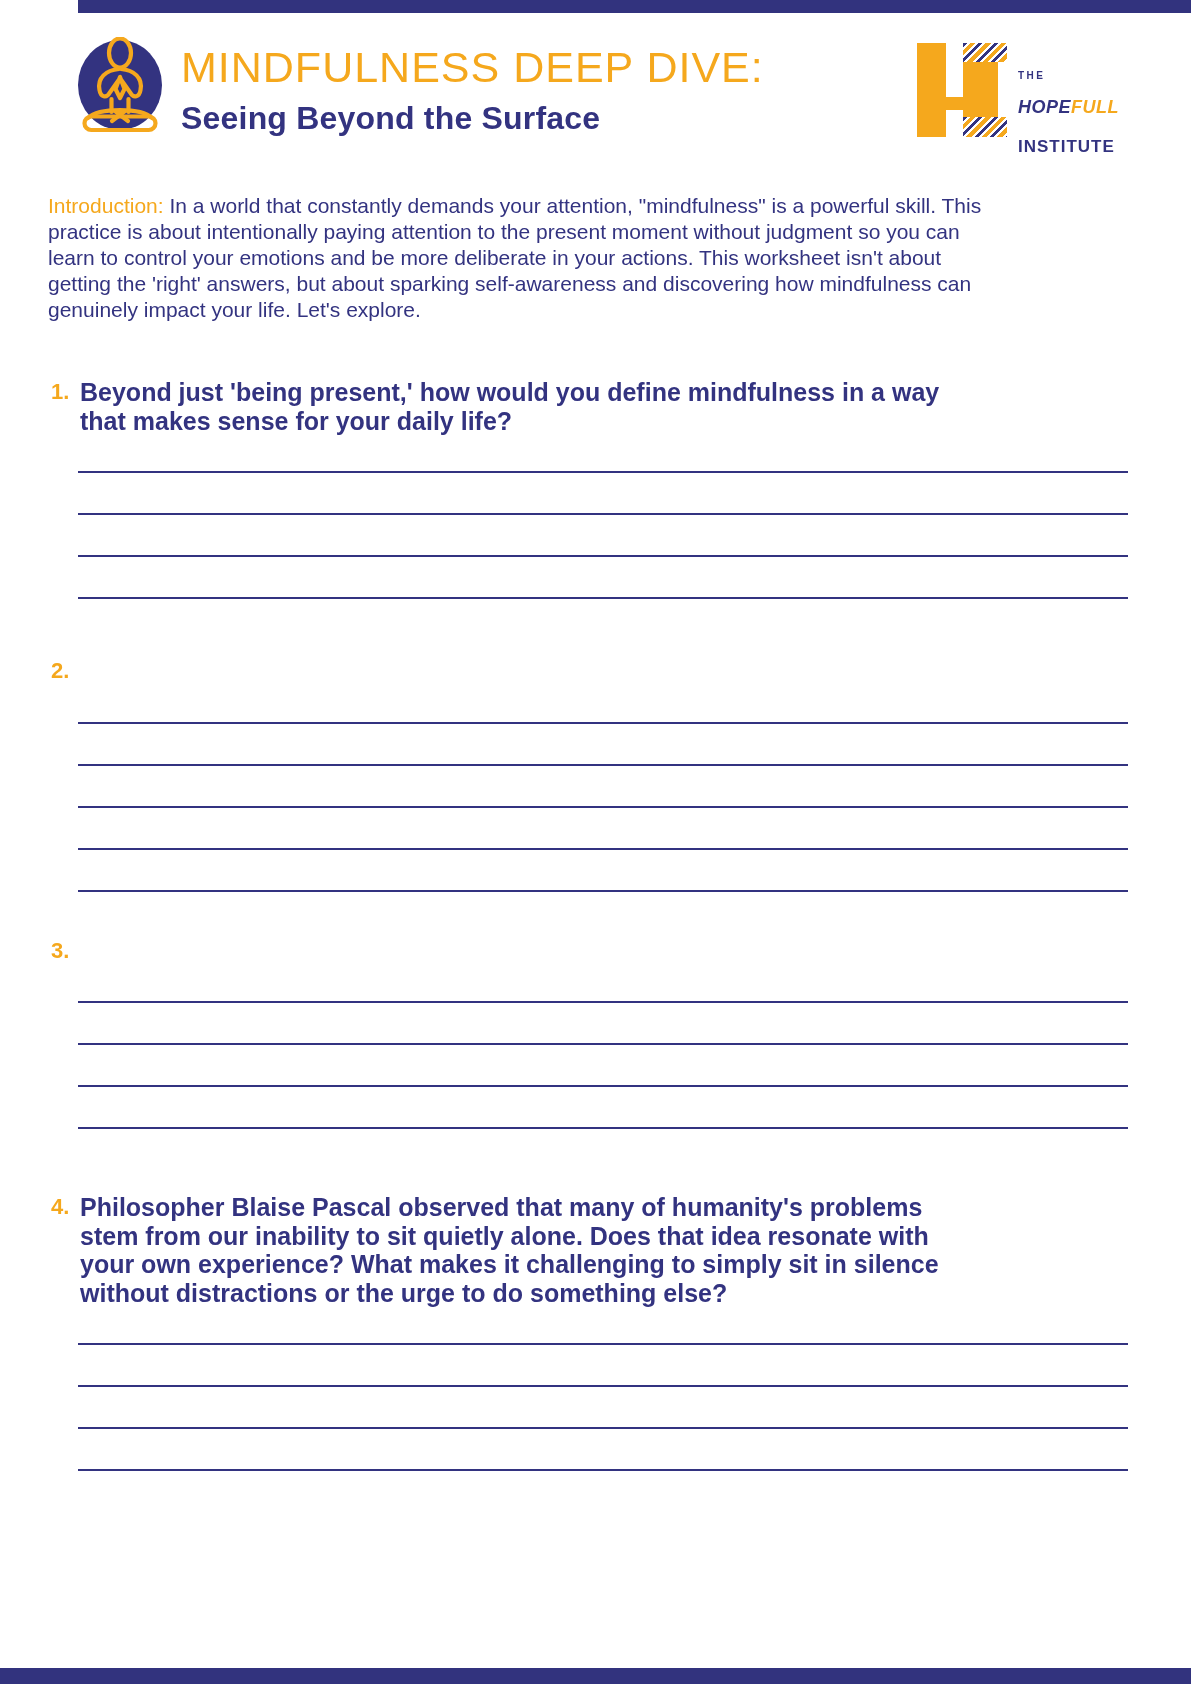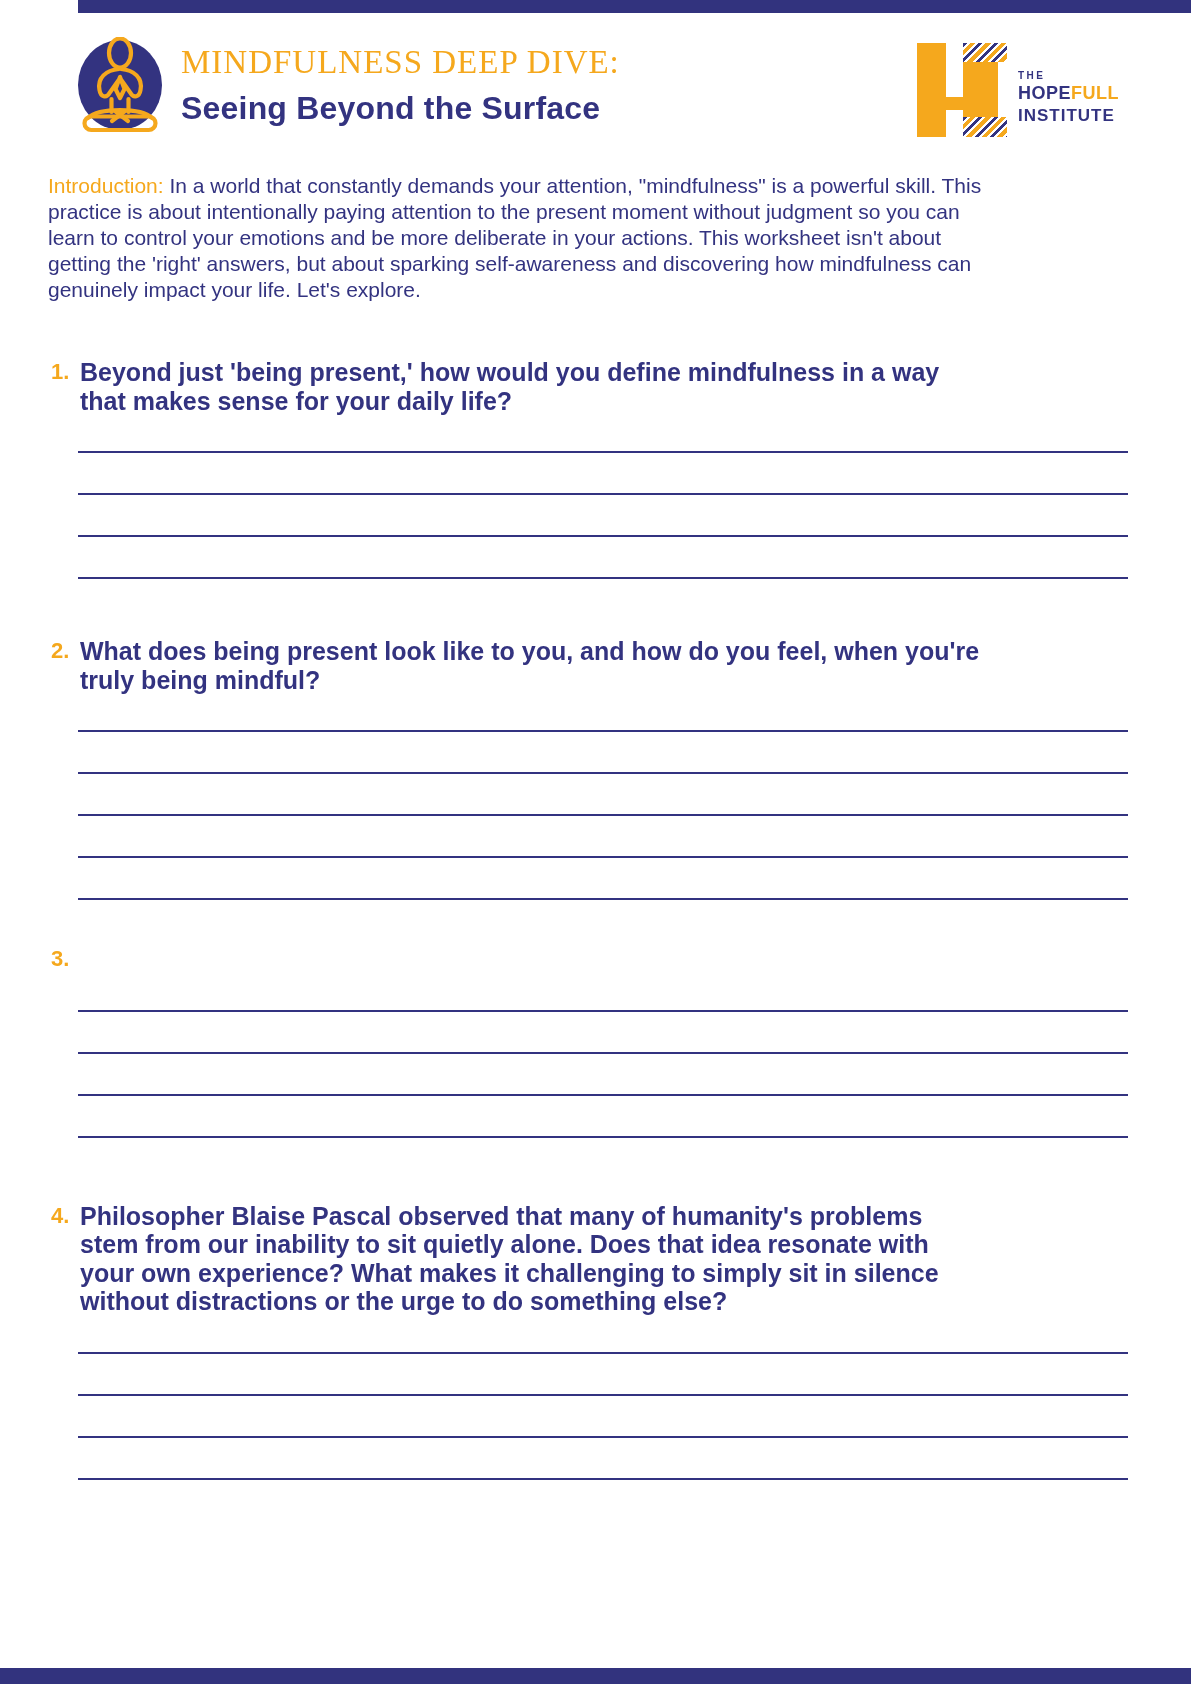--- a/index.html
+++ b/index.html
@@ -26,44 +26,44 @@
     background:var(--bar,#32337E);
   }
   
   .header{
     display:flex;align-items:flex-start;
     padding:37px 72px 0 75px;
   }
   .med-logo{flex:none;width:90px;height:100px;}
   .title-block{margin-left:16px;padding-top:8px;}
   .ws-title{
-    font-size:33px;line-height:1.05;font-weight:500;
-    color:var(--gold,#F5A81D);letter-spacing:1px;font-family:Liberation Serif, serif;
+    font-size:43px;line-height:1.05;font-weight:500;
+    color:var(--gold,#F5A81D);letter-spacing:1px;
   }
   .ws-subtitle{
     font-size:32px;font-weight:700;color:var(--navy,#333380);
     margin-top:10px;letter-spacing:0.2px;
   }
   .hopefull{margin-left:auto;display:flex;margin-top:6px;justify-content:space-between;}
   .h-mark{position:relative;width:90px;height:94px;flex:none;}
   .h-left{position:absolute;left:0;top:0;width:29px;height:94px;background:var(--gold,#F5A81D);}
   .h-cross{position:absolute;left:29px;top:54px;width:17px;height:13px;background:var(--gold,#F5A81D);}
   .h-rm{position:absolute;left:46px;top:19px;width:35px;height:55px;background:var(--gold,#F5A81D);}
   .h-rt{position:absolute;left:46px;top:0;width:44px;height:19px;}
   .h-rb{position:absolute;left:46px;top:74px;width:44px;height:20px;}
   .stripes{
     background:repeating-linear-gradient(135deg,
       var(--navy,#333380) 0 3px,#ffffff 3px 5px,
       var(--gold,#F5A81D) 5px 9px,#ffffff 9px 11px);
   }
   .h-text{margin-left:11px;padding-top:27px;color:var(--navy,#333380);}
   .h-the{font-size:10px;font-weight:700;letter-spacing:2.5px;}
-  .h-name{font-size:18px;font-weight:700;letter-spacing:0.5px;margin-top:2px;}
+  .h-name{font-size:18px;font-weight:700;letter-spacing:0.5px;margin-top:16px;font-style:italic;}
   .h-name .gold{color:var(--gold,#F5A81D);}
-  .h-inst{font-size:17px;font-weight:700;letter-spacing:1px;margin-top:2px;}
+  .h-inst{font-size:17px;font-weight:700;letter-spacing:1px;margin-top:19px;}
   
   .intro{
     margin:36px 0 0 48px;
     width:950px;
     font-size:21px;line-height:26px;font-weight:500;
     color:var(--navy,#333380);
   }
   .intro .label{color:var(--gold,#F5A81D);}
   
   .questions{padding-left:48px;}
@@ -147,21 +147,20 @@
           <div class="answer-line"></div>
           <div class="answer-line"></div>
           <div class="answer-line"></div>
           <div class="answer-line"></div>
         </div>
   </section>
 
   <section class="question">
     <div class="q-head">
       <span class="q-num">2.</span>
-      <span class="q-text">What does being present look like to you, and how do you feel, when you're truly being mindful?</span>
     </div>
     <div class="answer-lines">
           <div class="answer-line"></div>
           <div class="answer-line"></div>
           <div class="answer-line"></div>
           <div class="answer-line"></div>
           <div class="answer-line"></div>
         </div>
   </section>
 

